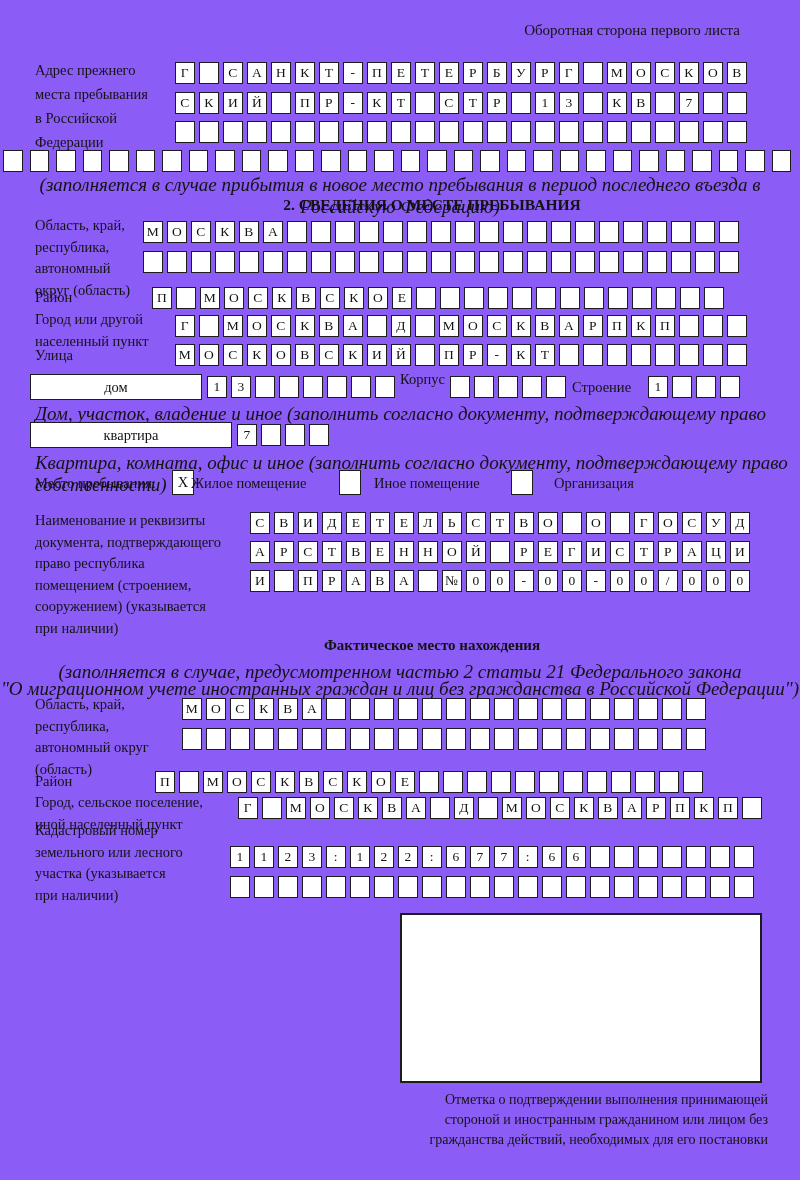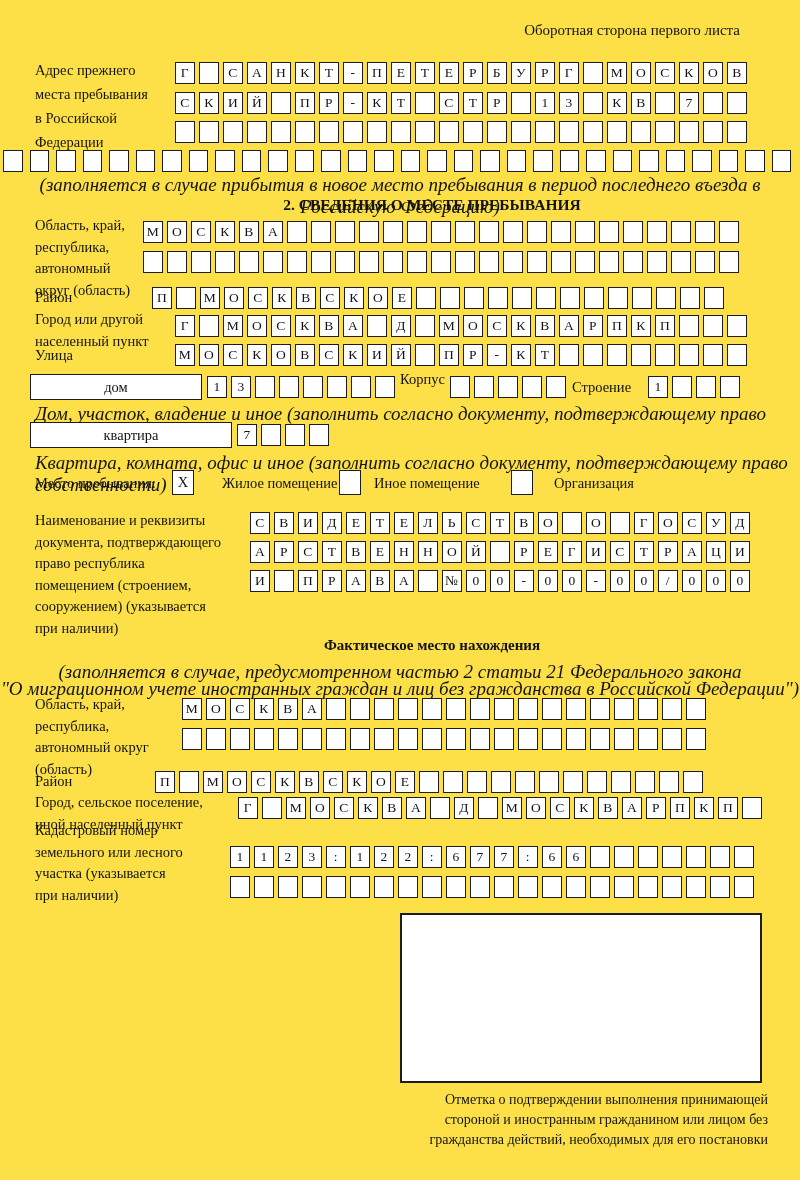--- a/index.html
+++ b/index.html
@@ -1,16 +1,16 @@
 <!DOCTYPE html>
 <html><head>
 <meta charset="utf-8">
 <style>
   html,body{margin:0;padding:0;background:#fff;}
-  .page{position:relative;width:800px;height:1180px;background:#fde047;
+  .page{position:relative;width:800px;height:1180px;background:#8b5cf6;
         font-family:"Liberation Serif",serif;color:#131313;overflow:hidden;}
   .abs{position:absolute;}
   .lbl{font-size:14.5px;line-height:24px;}
   .lbl-tight{font-size:14.5px;line-height:21.5px;}
   .note{font-size:19px;font-style:italic;}
   .title{font-weight:bold;font-size:15.5px;padding-left:32px;}
   .center{text-align:center;width:800px;left:0;}
   .cellrow{display:flex;gap:4.5px;}
   .cellrow.wide-gap{gap:7px;}
   .cell{flex:0 0 auto;width:19.5px;height:22px;box-sizing:border-box;
@@ -330,21 +330,21 @@
   <div class="abs cellrow" style="left:237px;top:424px;">
       <span class="cell">7</span>
       <span class="cell"></span>
       <span class="cell"></span>
       <span class="cell"></span>
     </div>
   <div class="abs note" style="left:35px;top:452px;">Квартира, комната, офис и иное (заполнить согласно документу, подтверждающему право собственности)</div>
 
   <div class="abs lbl" style="left:35px;top:471px;">Место пребывания:</div>
   <div class="abs checkbox" style="left:172px;top:470px;">X</div>
-  <div class="abs lbl" style="left:222px;top:471px;">Жилое помещение</div>
+  <div class="abs lbl" style="left:191px;top:471px;">Жилое помещение</div>
   <div class="abs checkbox" style="left:339px;top:470px;"></div>
   <div class="abs lbl" style="left:374px;top:471px;">Иное помещение</div>
   <div class="abs checkbox" style="left:511px;top:470px;"></div>
   <div class="abs lbl" style="left:554px;top:471px;">Организация</div>
 
   <div class="abs lbl-tight" style="left:35px;top:510px;width:210px;">
     <div>Наименование и реквизиты</div>
     <div>документа, подтверждающего</div>
     <div>право республика</div>
     <div>помещением (строением,</div>

